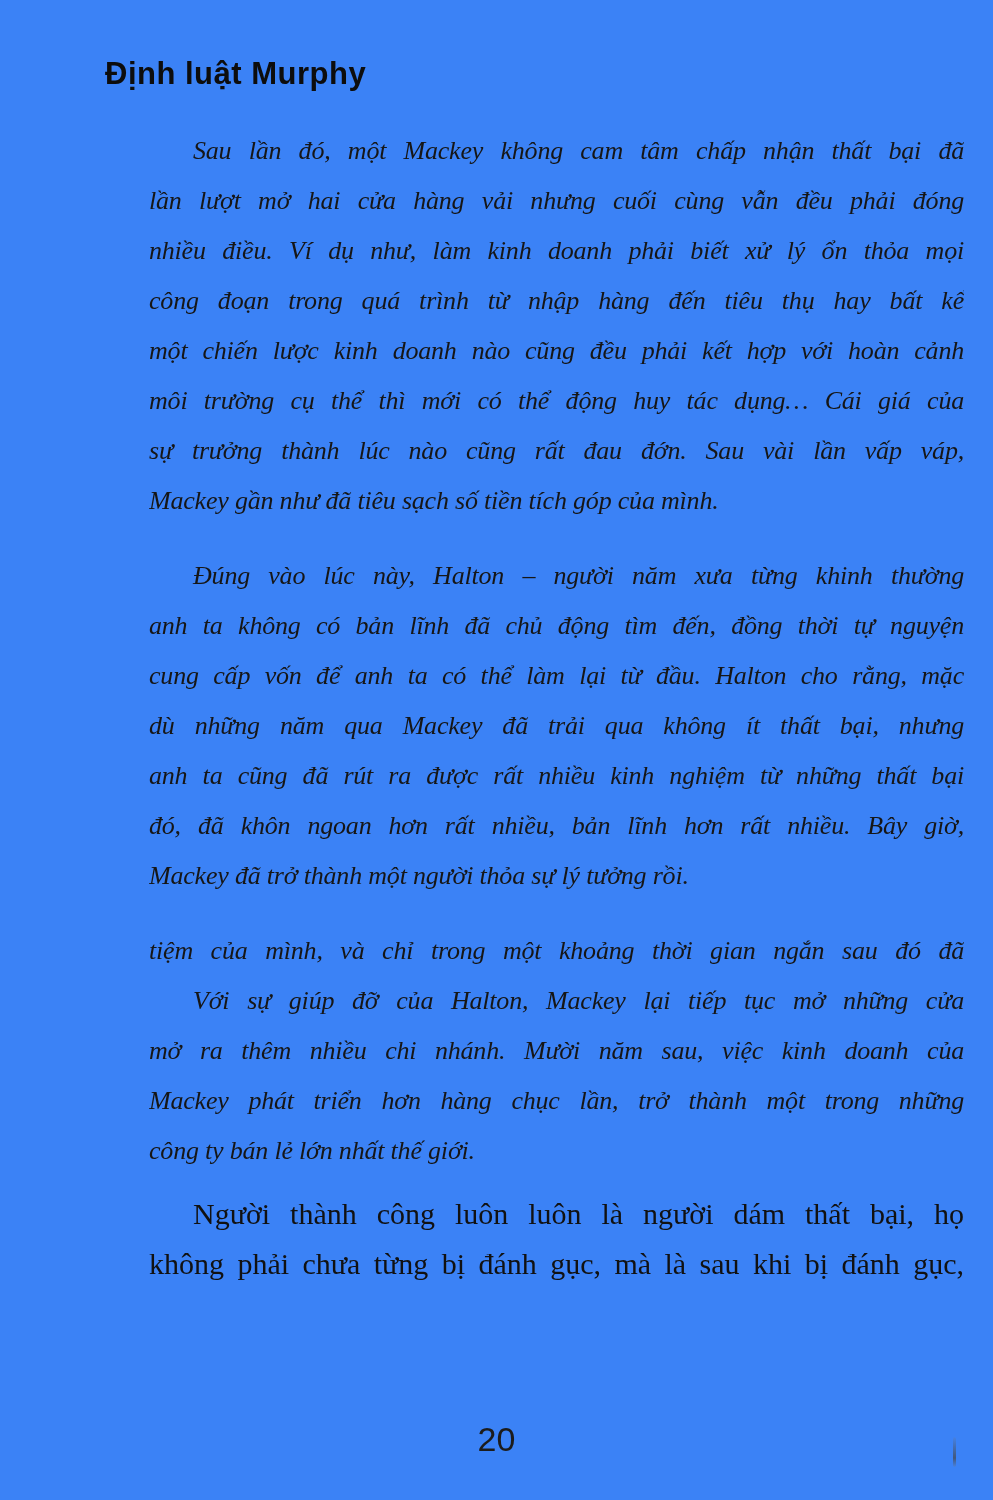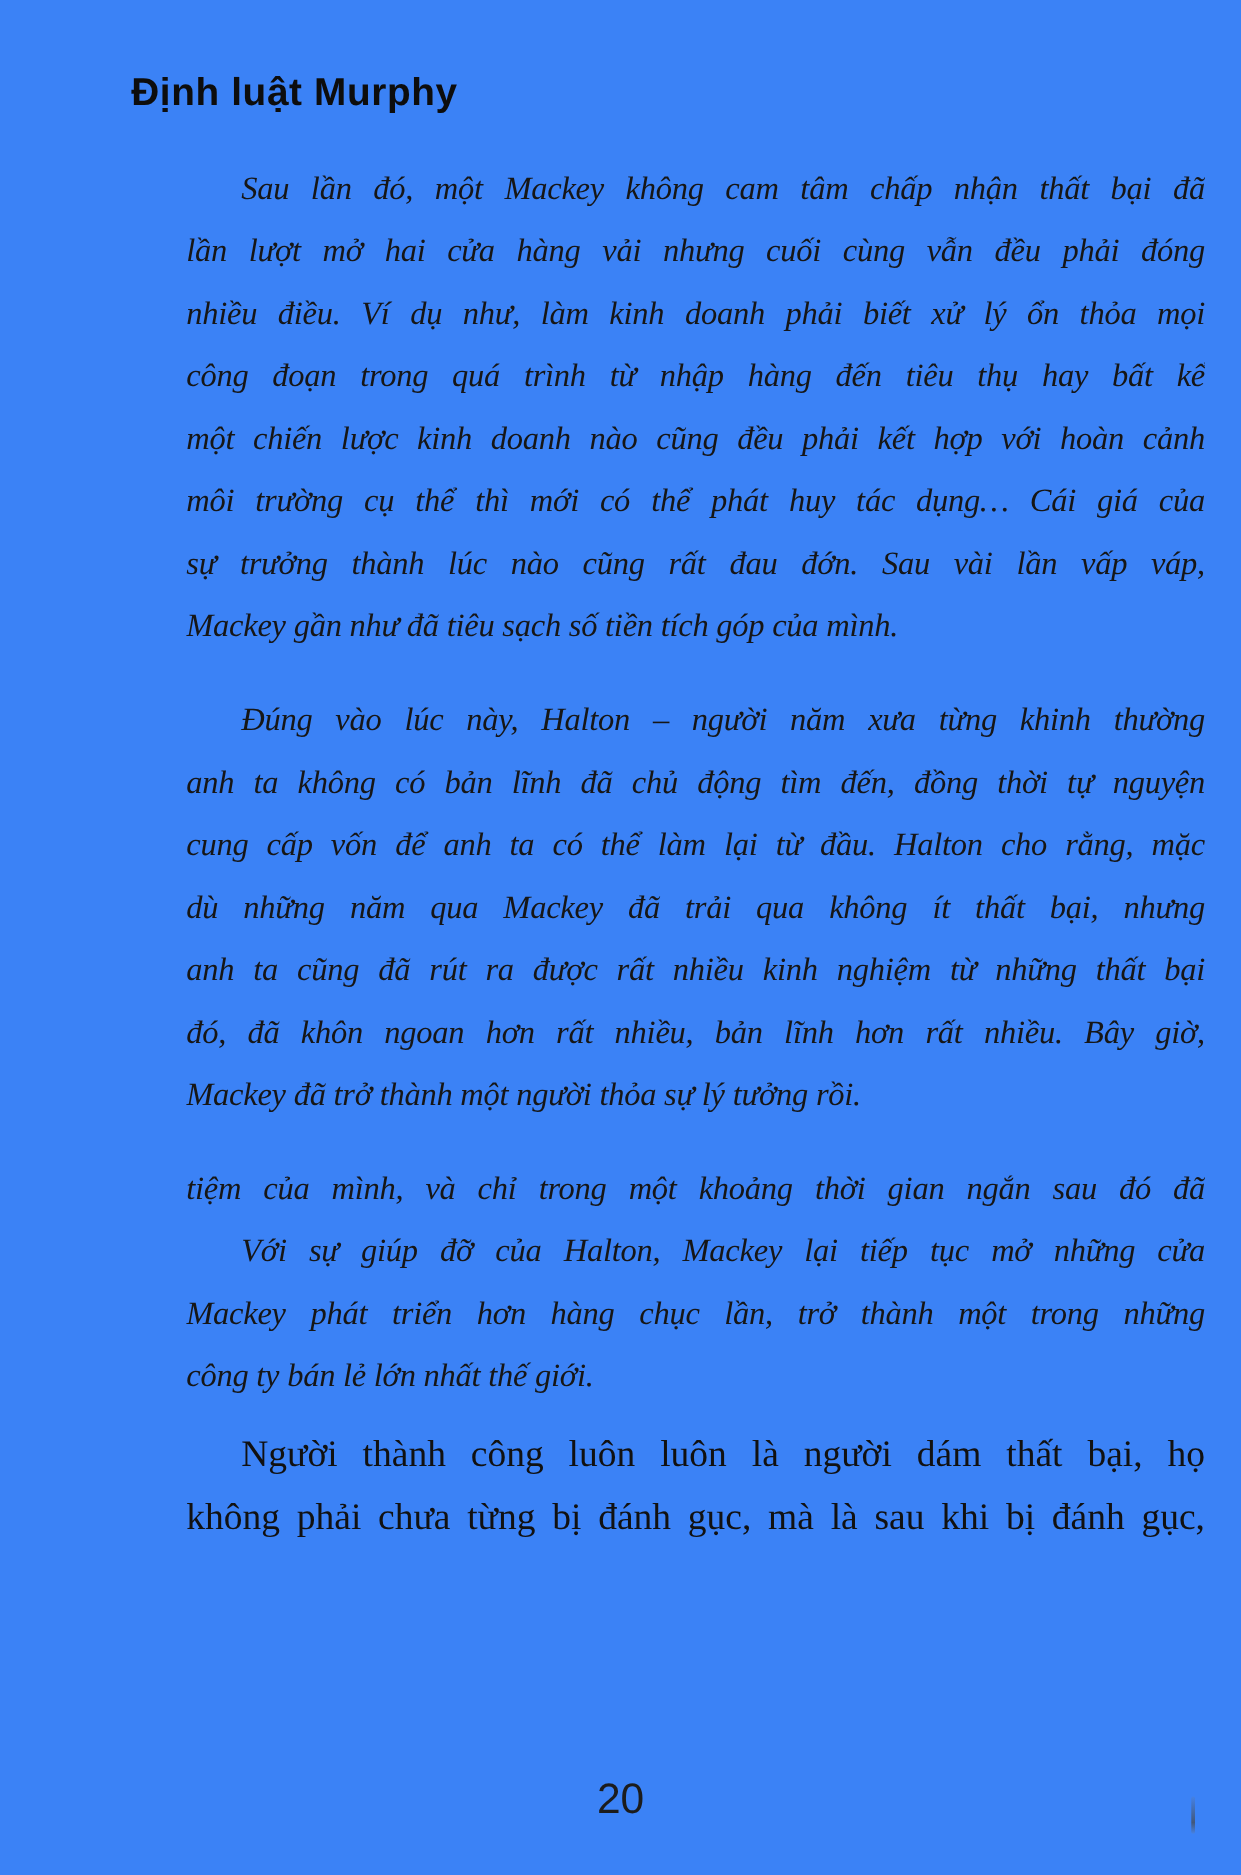--- a/index.html
+++ b/index.html
@@ -84,38 +84,39 @@
   <h1 class="chapter-header">Định luật Murphy</h1>
 
   <div class="body-text">
 
     <div class="para italic">
       <div class="ln first">Sau lần đó, một Mackey không cam tâm chấp nhận thất bại đã</div>
       <div class="ln">lần lượt mở hai cửa hàng vải nhưng cuối cùng vẫn đều phải đóng</div>
       <div class="ln">nhiều điều. Ví dụ như, làm kinh doanh phải biết xử lý ổn thỏa mọi</div>
       <div class="ln">công đoạn trong quá trình từ nhập hàng đến tiêu thụ hay bất kể</div>
       <div class="ln">một chiến lược kinh doanh nào cũng đều phải kết hợp với hoàn cảnh</div>
-      <div class="ln">môi trường cụ thể thì mới có thể phát huy tác dụng… Cái giá của</div>
+      <div class="ln">môi trường cụ thể thì mới có thể động huy tác dụng… Cái giá của</div>
       <div class="ln">sự trưởng thành lúc nào cũng rất đau đớn. Sau vài lần vấp váp,</div>
       <div class="ln last">Mackey gần như đã tiêu sạch số tiền tích góp của mình.</div>
     </div>
 
     <div class="para italic">
       <div class="ln first">Đúng vào lúc này, Halton – người năm xưa từng khinh thường</div>
       <div class="ln">anh ta không có bản lĩnh đã chủ động tìm đến, đồng thời tự nguyện</div>
       <div class="ln">cung cấp vốn để anh ta có thể làm lại từ đầu. Halton cho rằng, mặc</div>
       <div class="ln">dù những năm qua Mackey đã trải qua không ít thất bại, nhưng</div>
       <div class="ln">anh ta cũng đã rút ra được rất nhiều kinh nghiệm từ những thất bại</div>
       <div class="ln">đó, đã khôn ngoan hơn rất nhiều, bản lĩnh hơn rất nhiều. Bây giờ,</div>
       <div class="ln last">Mackey đã trở thành một người thỏa sự lý tưởng rồi.</div>
     </div>
 
     <div class="para italic">
       <div class="ln">tiệm của mình, và chỉ trong một khoảng thời gian ngắn sau đó đã</div>
       <div class="ln first">Với sự giúp đỡ của Halton, Mackey lại tiếp tục mở những cửa</div>
+      <div class="ln">mở ra thêm nhiều chi nhánh. Mười năm sau, việc kinh doanh của</div>
       <div class="ln">Mackey phát triển hơn hàng chục lần, trở thành một trong những</div>
       <div class="ln last">công ty bán lẻ lớn nhất thế giới.</div>
     </div>
 
     <div class="para upright">
       <div class="ln first">Người thành công luôn luôn là người dám thất bại, họ</div>
       <div class="ln">không phải chưa từng bị đánh gục, mà là sau khi bị đánh gục,</div>
     </div>
 
   </div>

